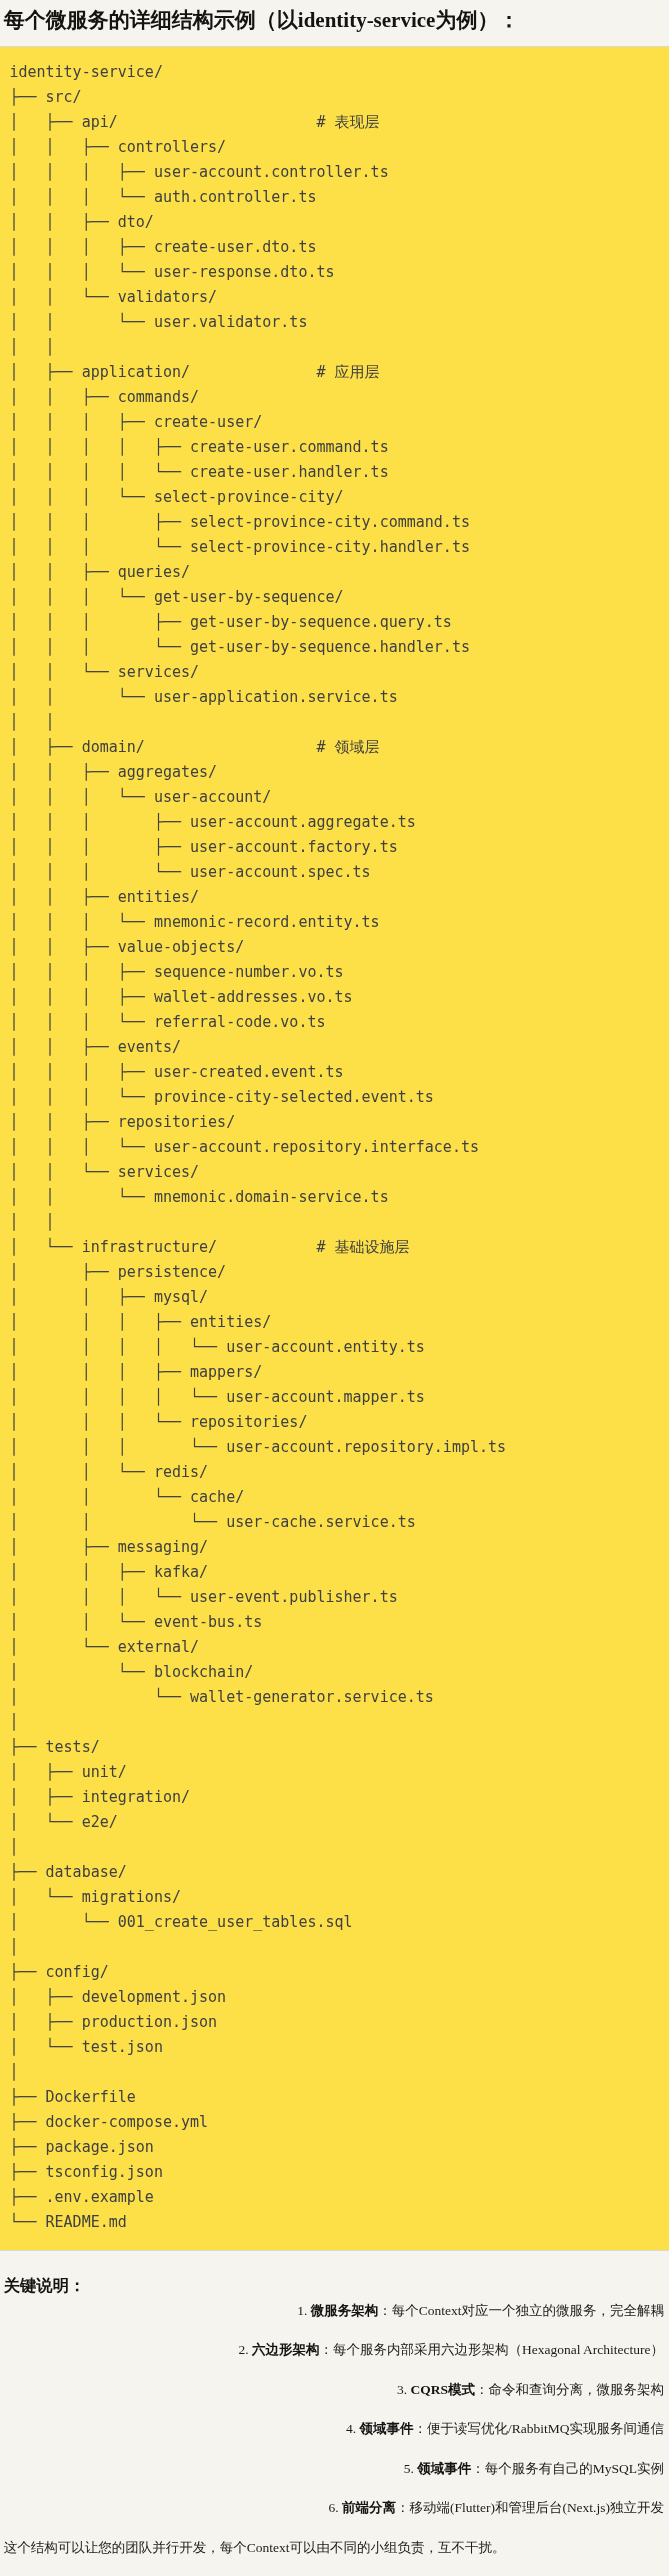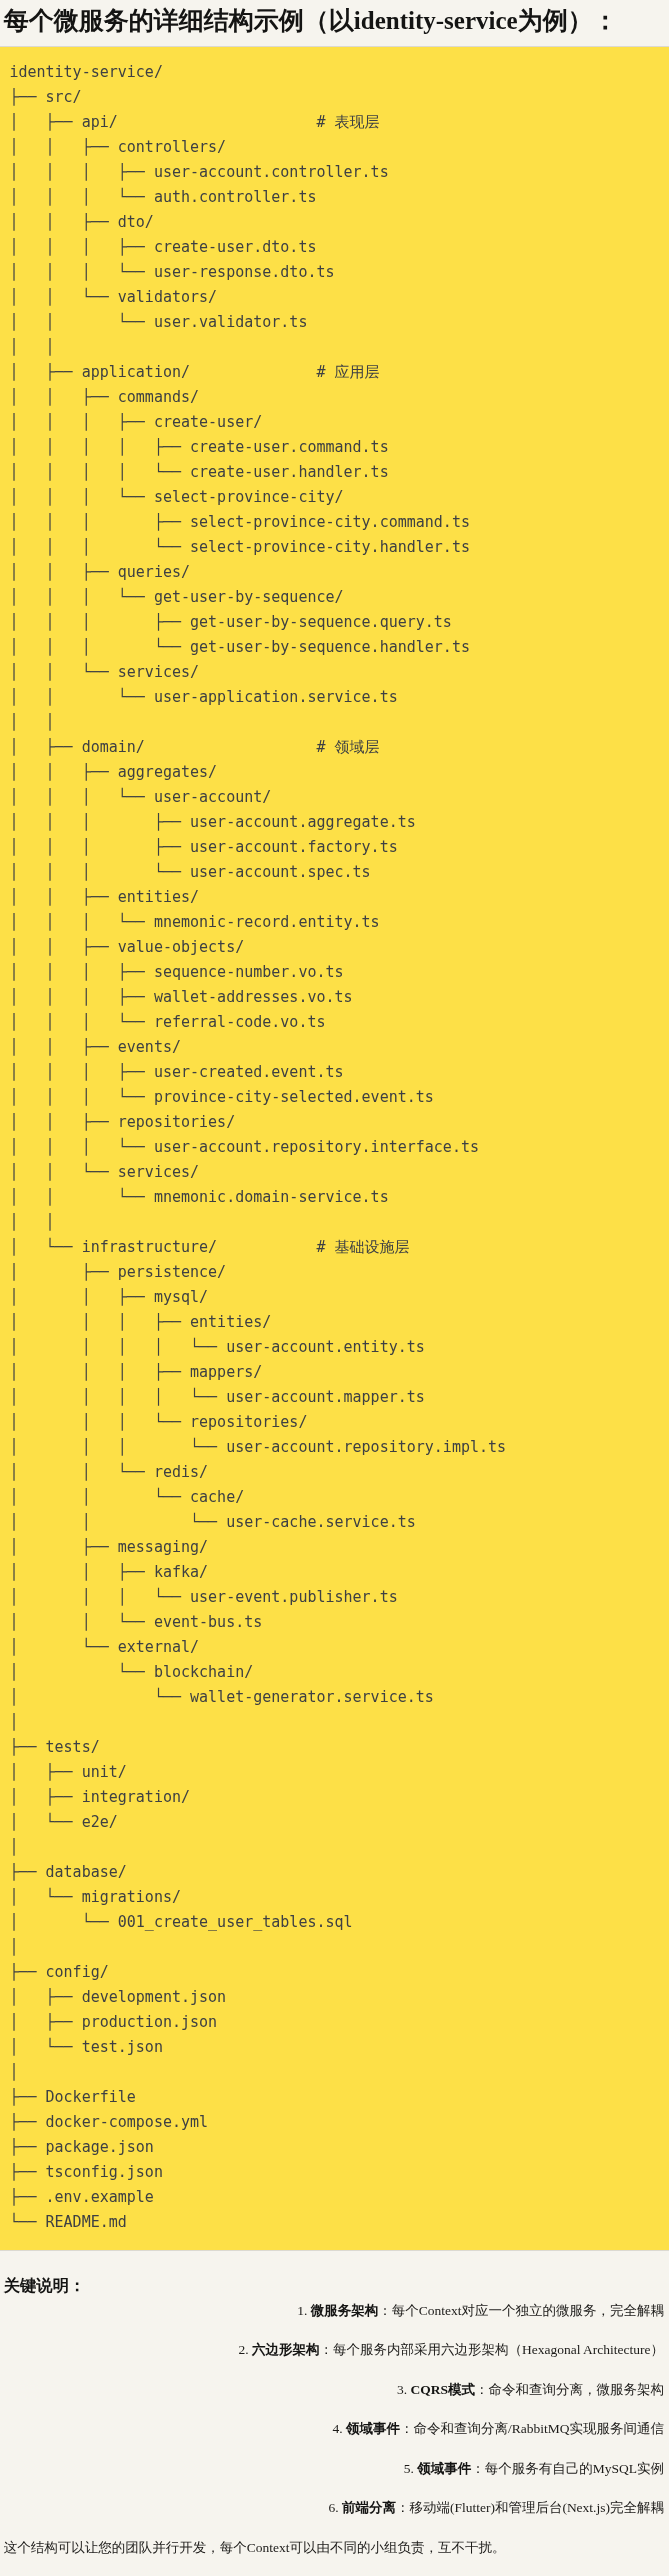--- a/index.html
+++ b/index.html
@@ -7,21 +7,21 @@
     width: 669px;
     min-height: 2576px;
     background: #f6f4ee;
     color: #1c1b19;
     font-family: "Liberation Serif", serif;
   }
   .page { width: 669px; }
   .title {
     margin: 0;
     padding: 7.5px 5px 0 3.8px;
-    font-size: 25px;
+    font-size: 21px;
     line-height: 25px;
     font-weight: bold;
     color: #141413;
   }
   .title-spacer { height: 13.8px; }
   .tree {
     margin: 0;
     background: #fde047;
     border-top: 0.6px solid #dcd9d1;
     border-bottom: 0.6px solid #dcd9d1;
@@ -153,23 +153,23 @@
 
   <div class="notes">
     <h2 class="notes-heading">关键说明：</h2>
 
     <p class="note"><span>1. </span><strong class="term">微服务架构</strong><span>：每个Context对应一个独立的微服务，完全解耦</span></p>
 
     <p class="note"><span>2. </span><strong class="term">六边形架构</strong><span>：每个服务内部采用六边形架构（Hexagonal Architecture）</span></p>
 
     <p class="note"><span>3. </span><strong class="term">CQRS模式</strong><span>：命令和查询分离，微服务架构</span></p>
 
-    <p class="note"><span>4. </span><strong class="term">领域事件</strong><span>：命令和查询分离/RabbitMQ实现服务间通信</span></p>
+    <p class="note"><span>4. </span><strong class="term">领域事件</strong><span>：便于读写优化/RabbitMQ实现服务间通信</span></p>
 
     <p class="note"><span>5. </span><strong class="term">领域事件</strong><span>：每个服务有自己的MySQL实例</span></p>
 
-    <p class="note"><span>6. </span><strong class="term">前端分离</strong><span>：移动端(Flutter)和管理后台(Next.js)完全解耦</span></p>
+    <p class="note"><span>6. </span><strong class="term">前端分离</strong><span>：移动端(Flutter)和管理后台(Next.js)独立开发</span></p>
 
     <p class="closing">这个结构可以让您的团队并行开发，每个Context可以由不同的小组负责，互不干扰。</p>
   </div>
 
 </div>
 
 
 </body></html>

